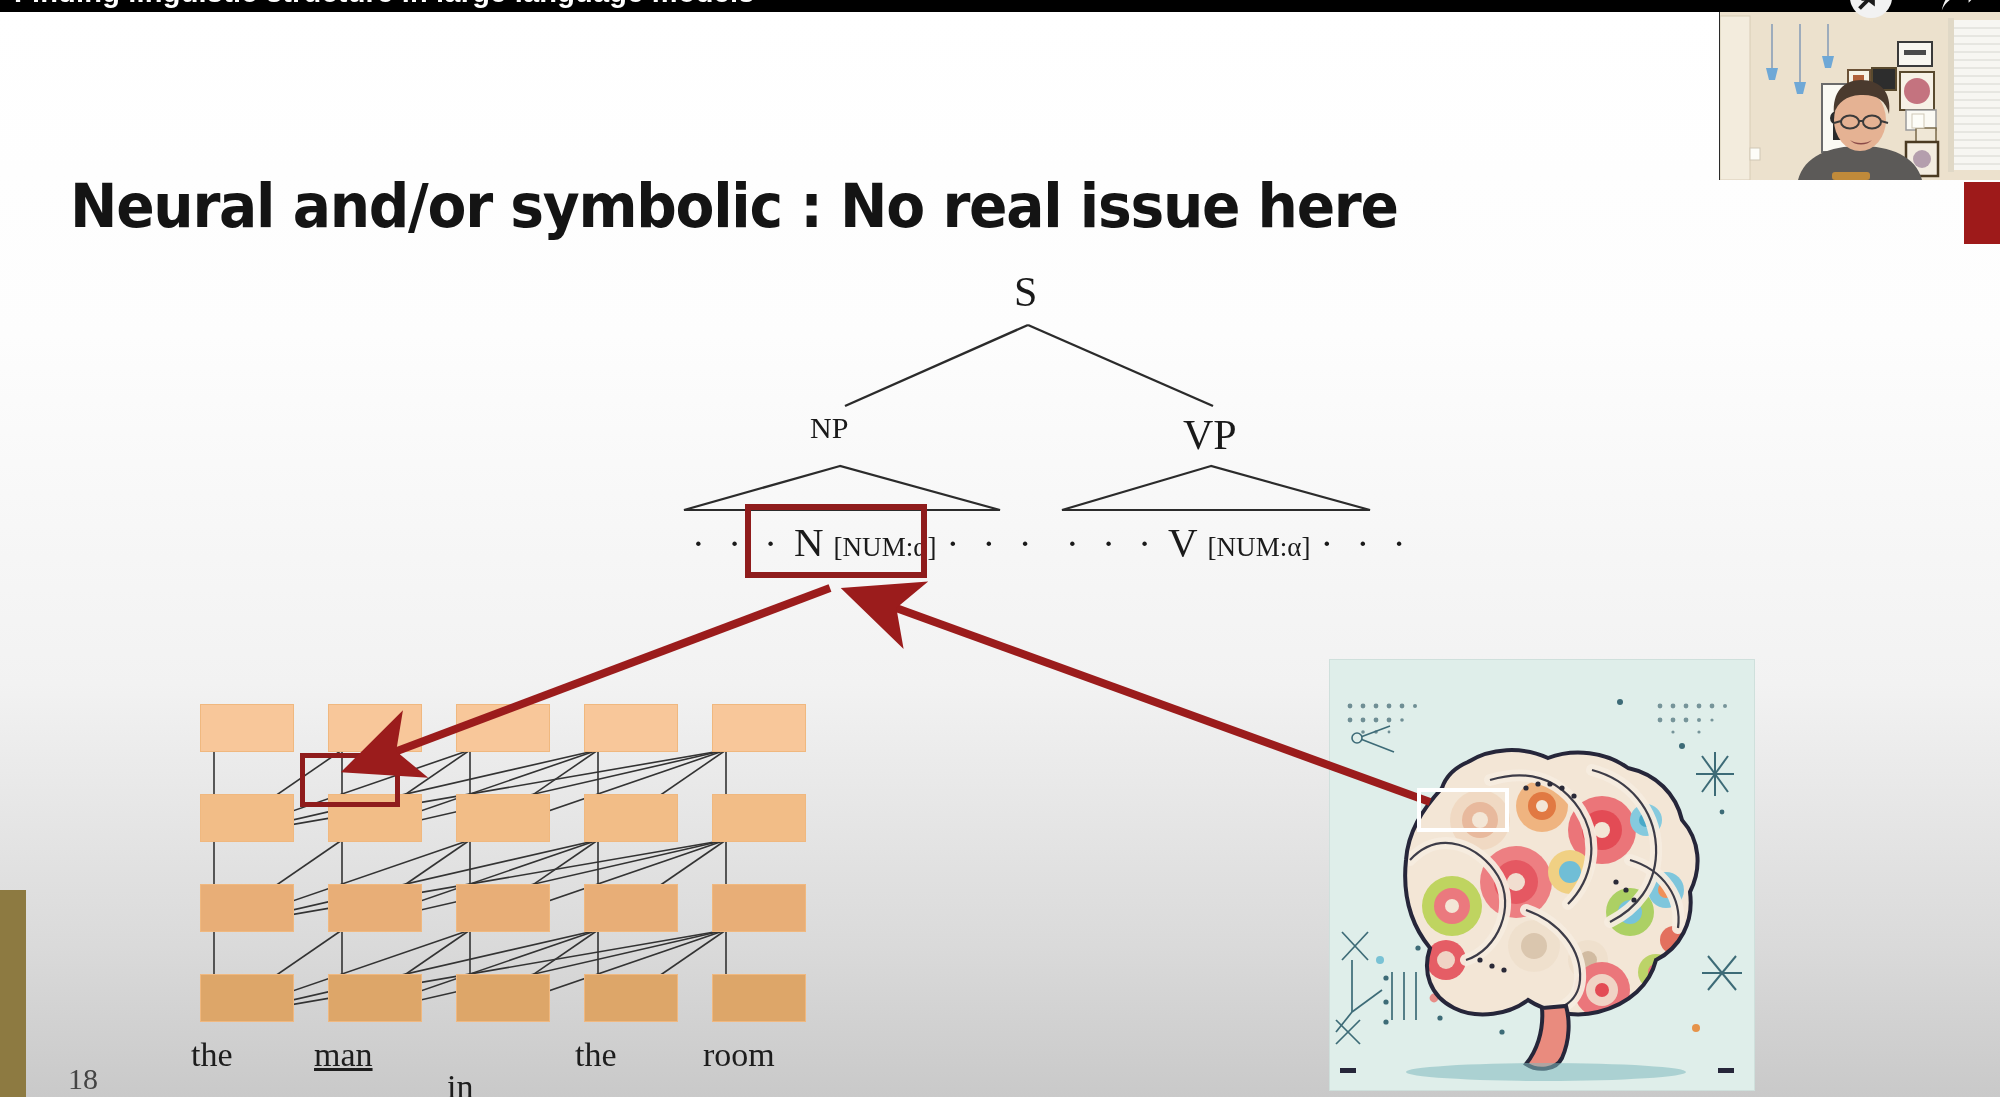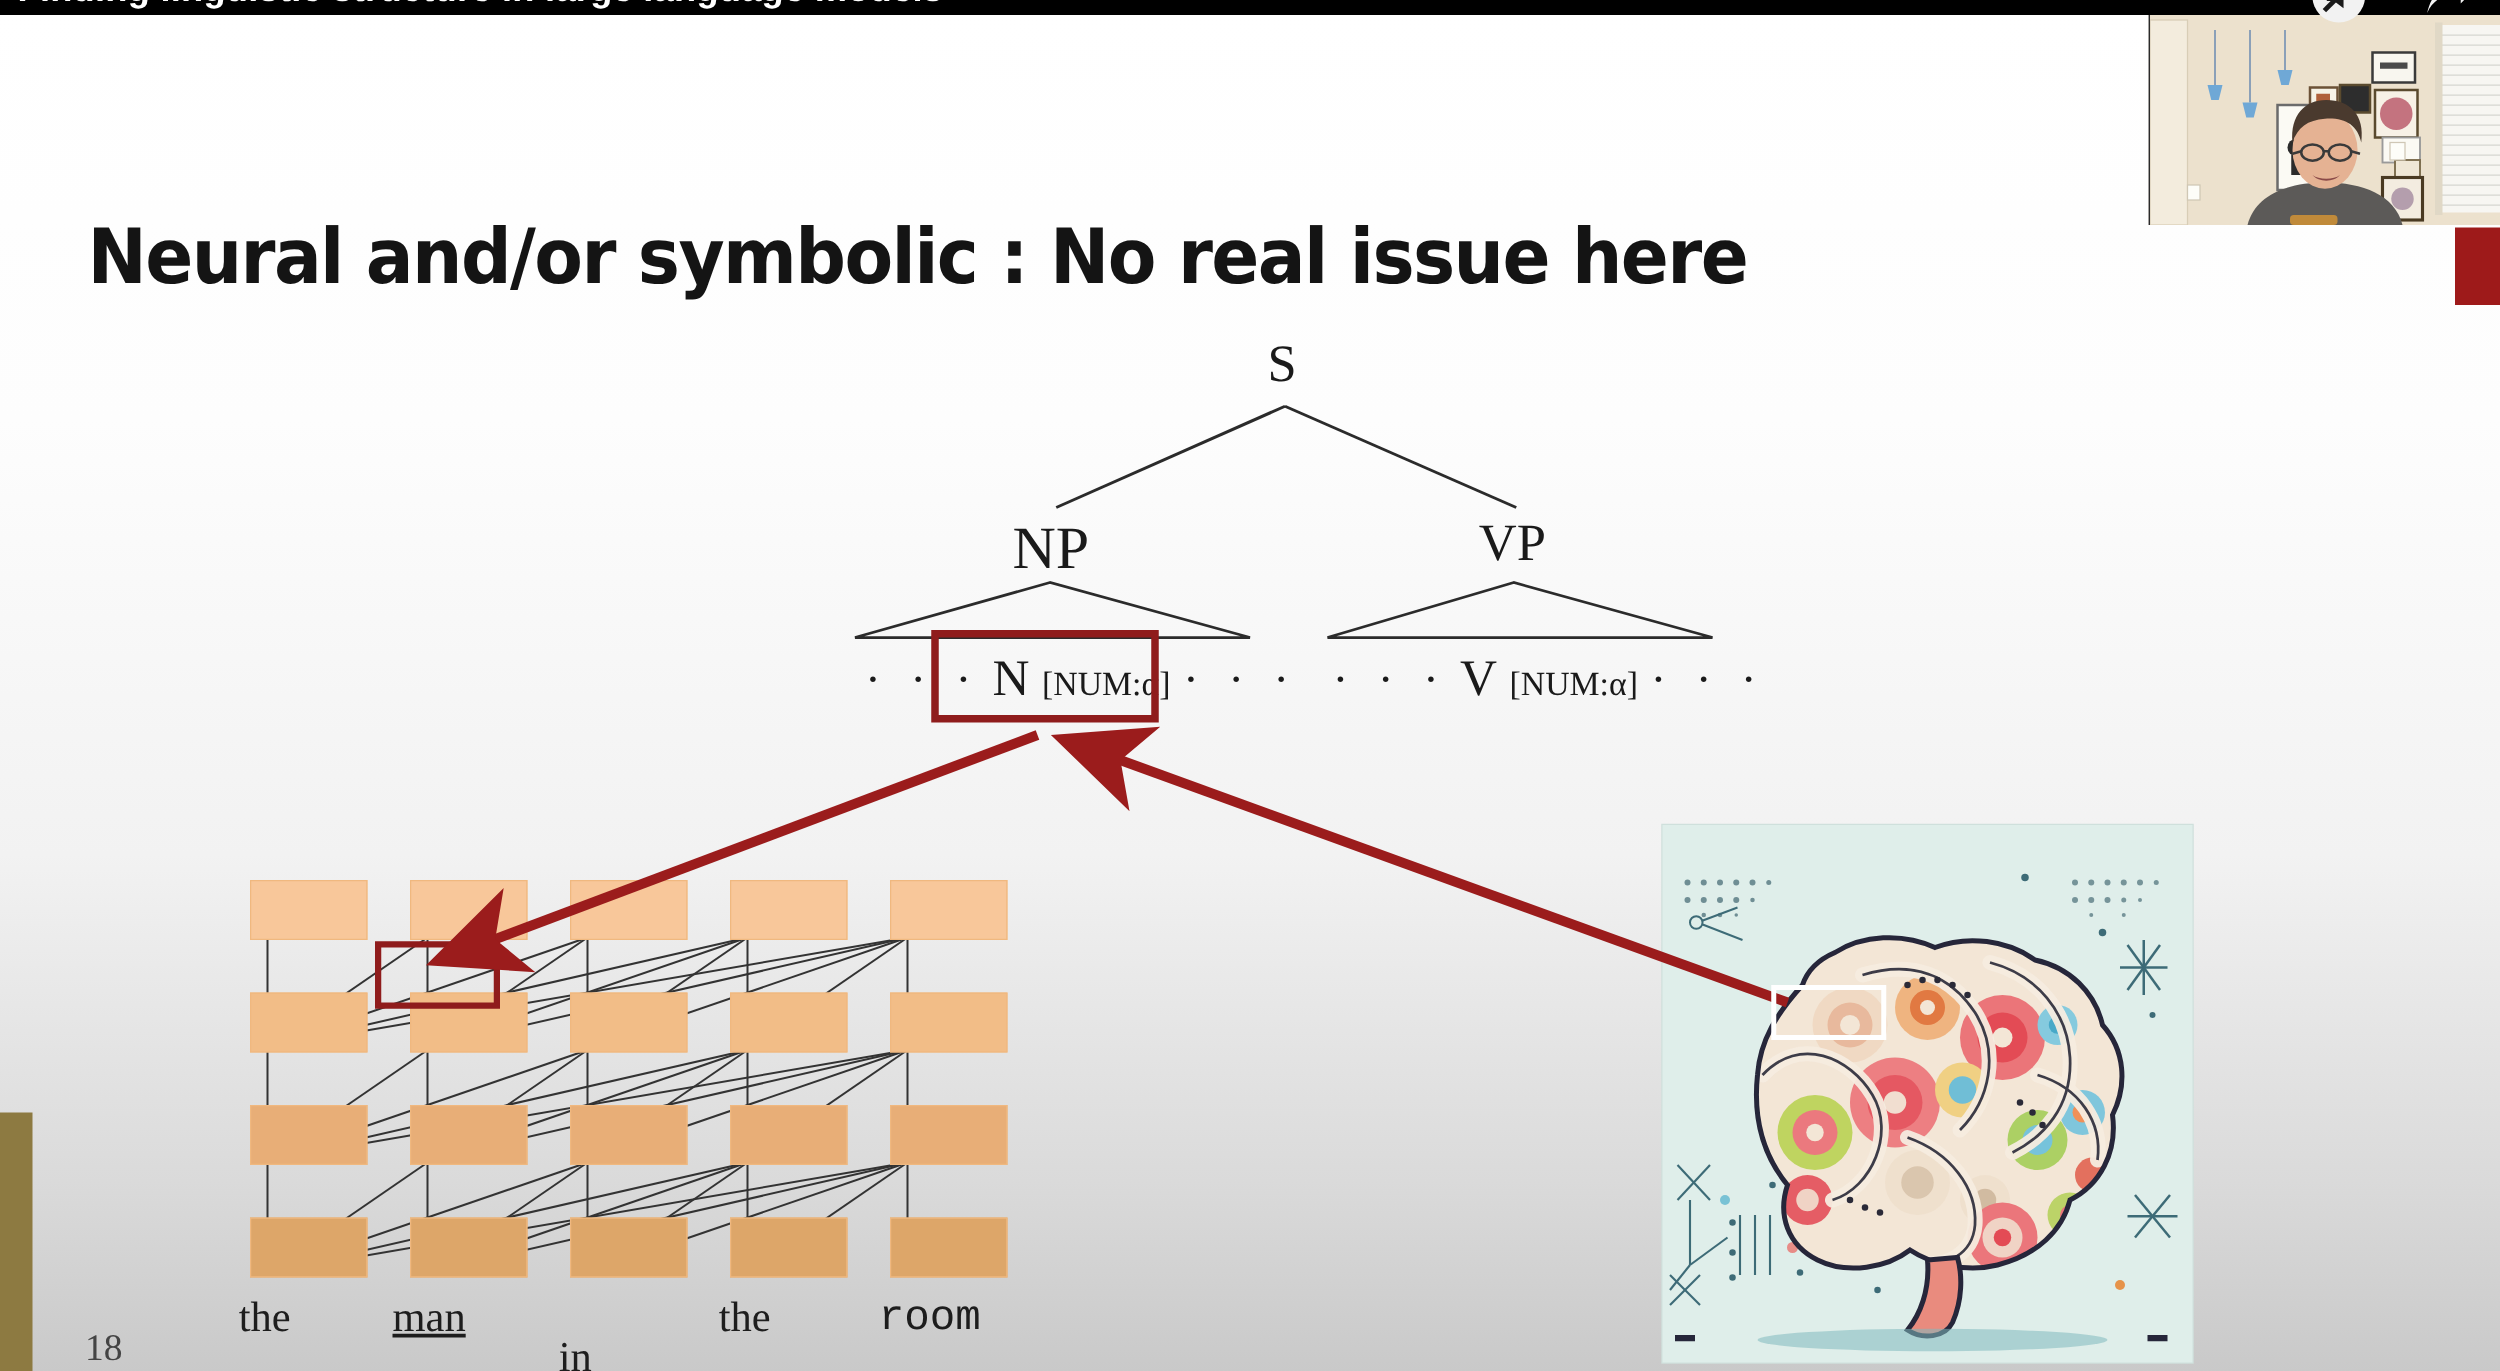--- a/index.html
+++ b/index.html
@@ -51,21 +51,21 @@
 
   
   #tree { position:absolute; left:0; top:0; width:2000px; height:1097px; pointer-events:none; }
   .tlab {
     position:absolute;
     font-family:"Liberation Serif","DejaVu Serif",serif;
     color:#1a1a1a;
     white-space:nowrap;
   }
   #lab-S  { left:1014px; top:258px; font-size:42px; }
-  #lab-NP { left:810px;  top:401px; font-size:48px; }
+  #lab-NP { left:810px;  top:401px; font-size:30px; }
   #lab-VP { left:1183px; top:401px; font-size:42px; }
 
   .leafrow {
     position:absolute;
     font-family:"Liberation Serif","DejaVu Serif",serif;
     color:#1a1a1a; white-space:nowrap;
     font-size:41px;
     display:flex; align-items:baseline; gap:10px;
   }
   .leafrow .dots { letter-spacing:7px; font-size:38px; }
@@ -262,21 +262,21 @@
       <div class="cell l4" style="left:256px; top:334px;"></div>
       <div class="cell l4" style="left:384px; top:334px;"></div>
       <div class="cell l4" style="left:512px; top:334px;"></div>
 
       <div id="hlcell"></div>
 
       <div class="word" style="left:-9px;">the</div>
       <div class="word" style="left:114px;text-decoration:underline;">man</div>
       <div class="word" style="left:247px;margin-top:32px;">in</div>
       <div class="word" style="left:375px;">the</div>
-      <div class="word" style="left:503px;font-family:Liberation Mono, monospace;">room</div>
+      <div class="word" style="left:503px;">room</div>
     </div>
 
     <div id="brain">
       <svg width="424" height="430" viewBox="0 0 424 430">
         <defs>
           <clipPath id="brainclip">
             <path d="M112,128 C92,150 78,172 76,200 C72,238 82,266 100,288
                      C92,312 100,336 124,348 C148,360 180,354 198,340
                      C216,352 244,358 268,352 C300,344 320,324 326,300
                      C350,288 364,262 360,232 C372,208 370,180 352,160

